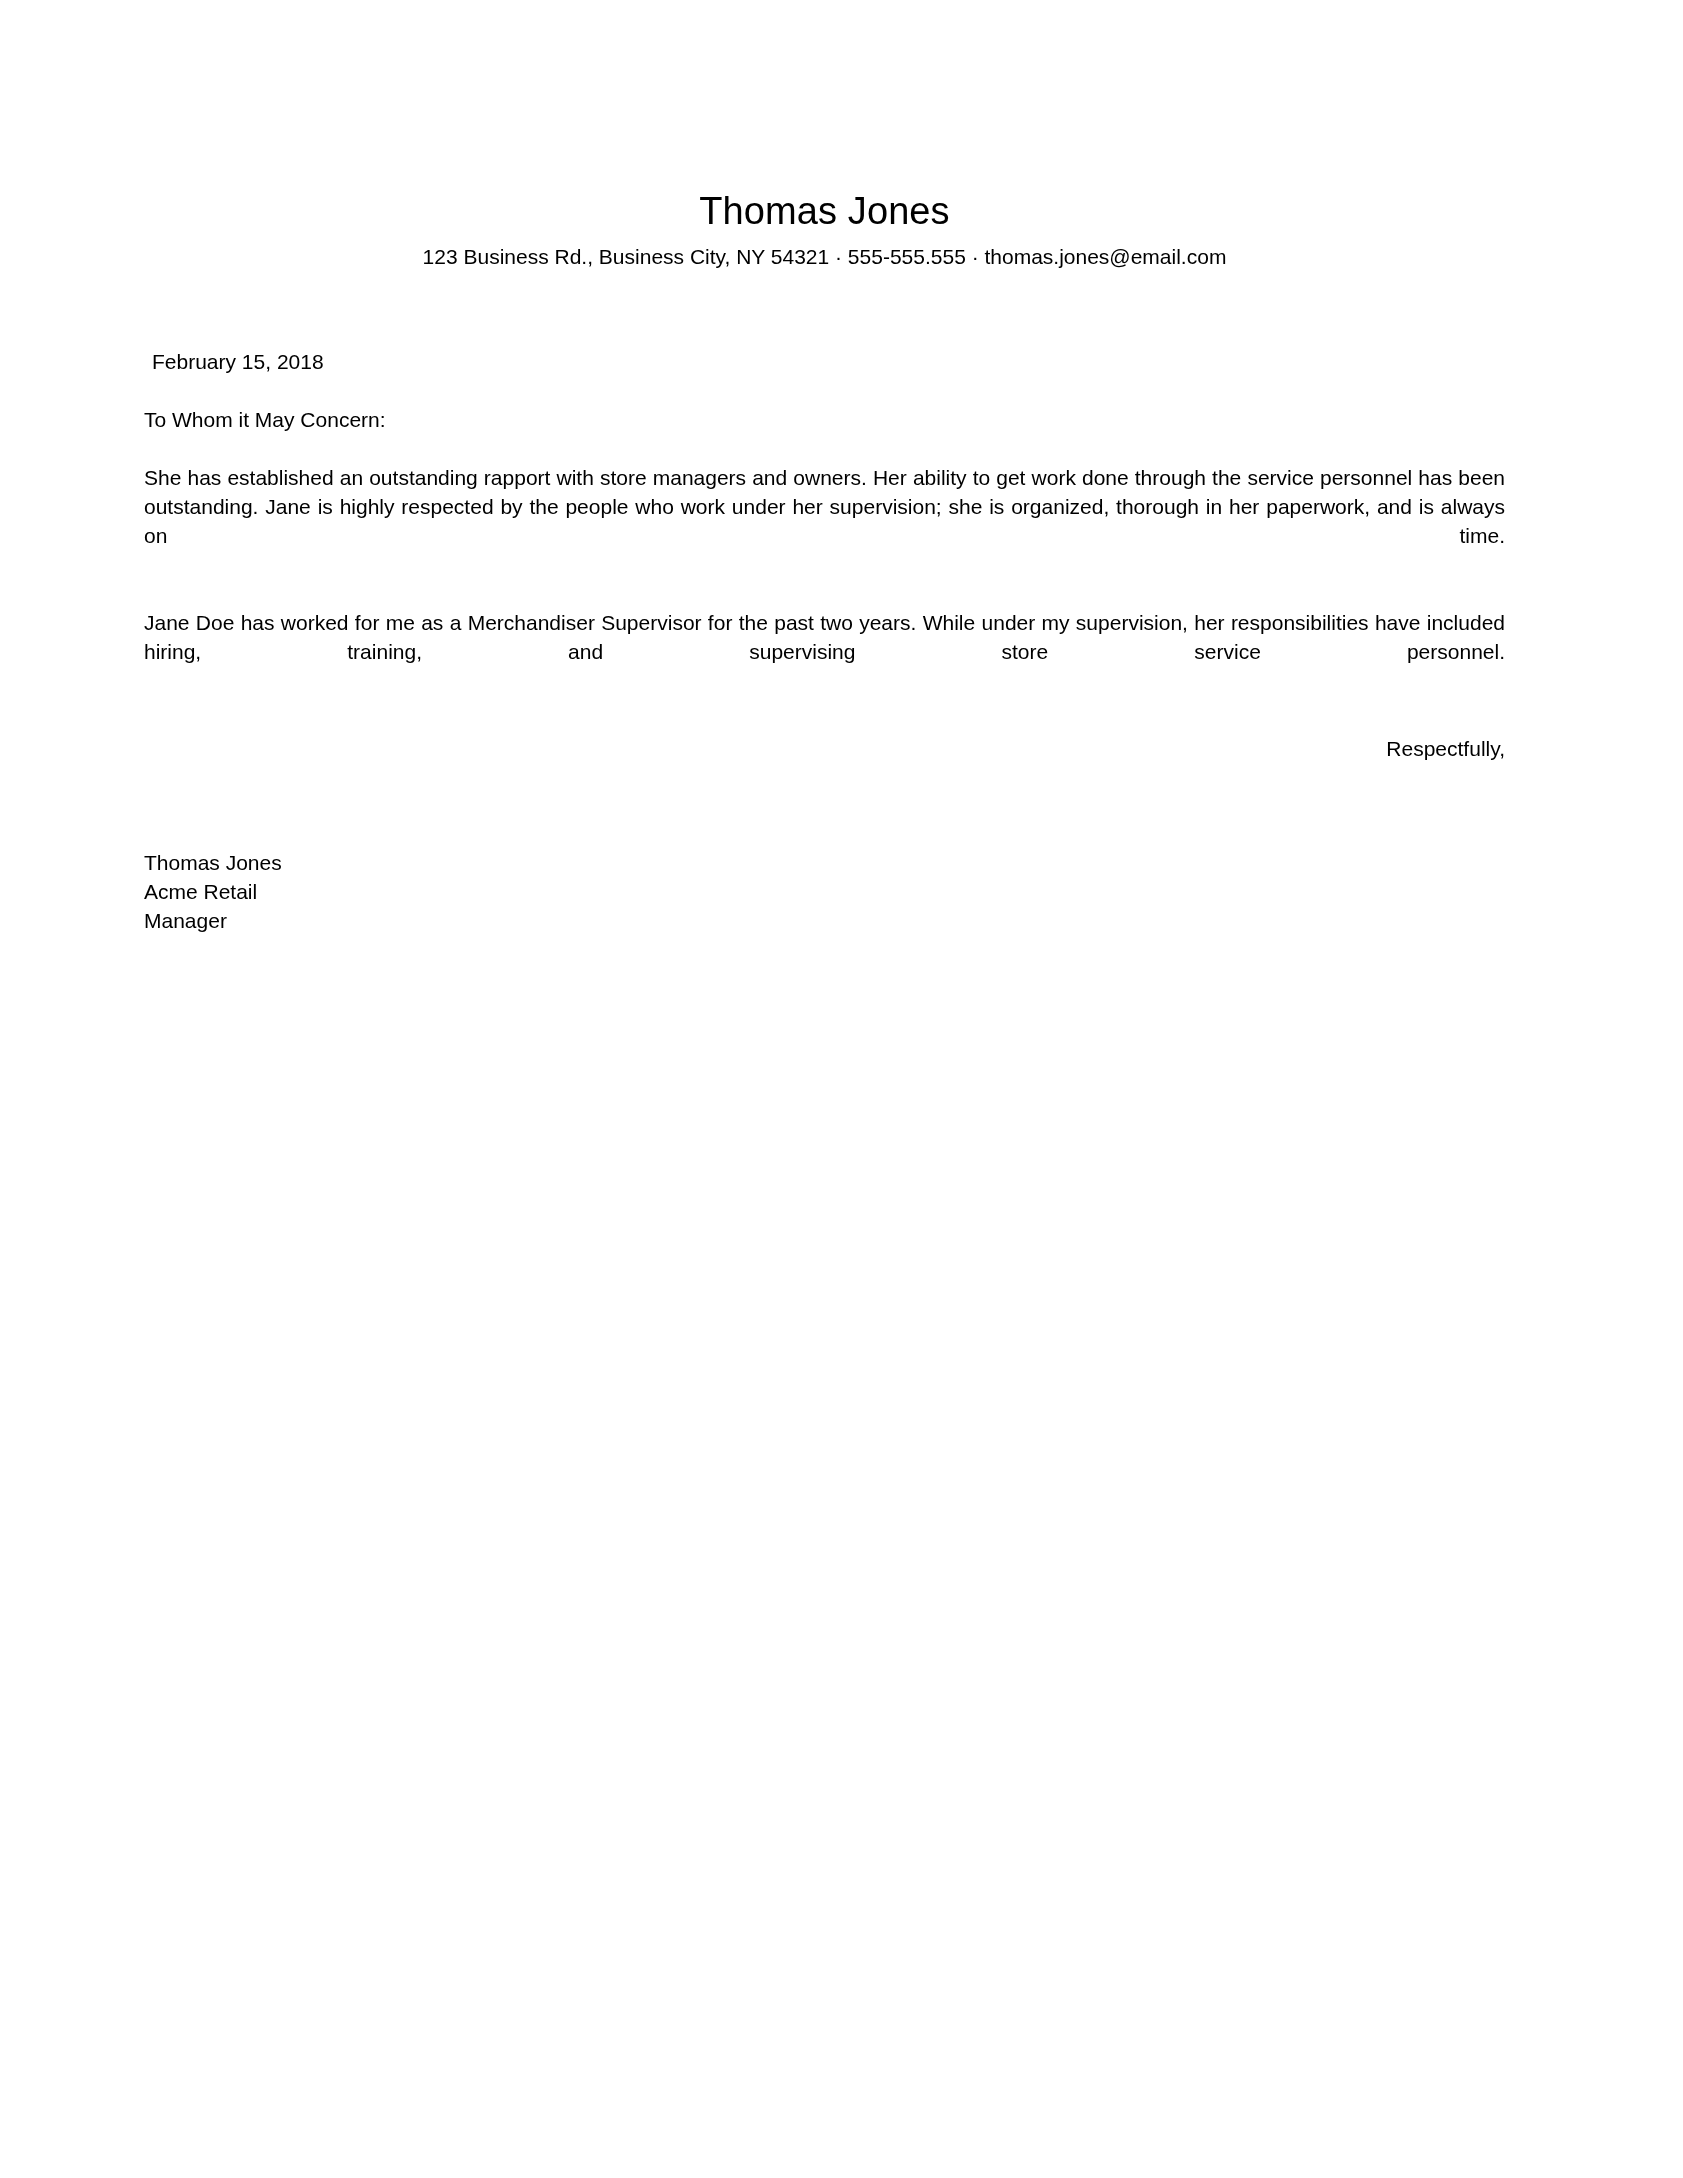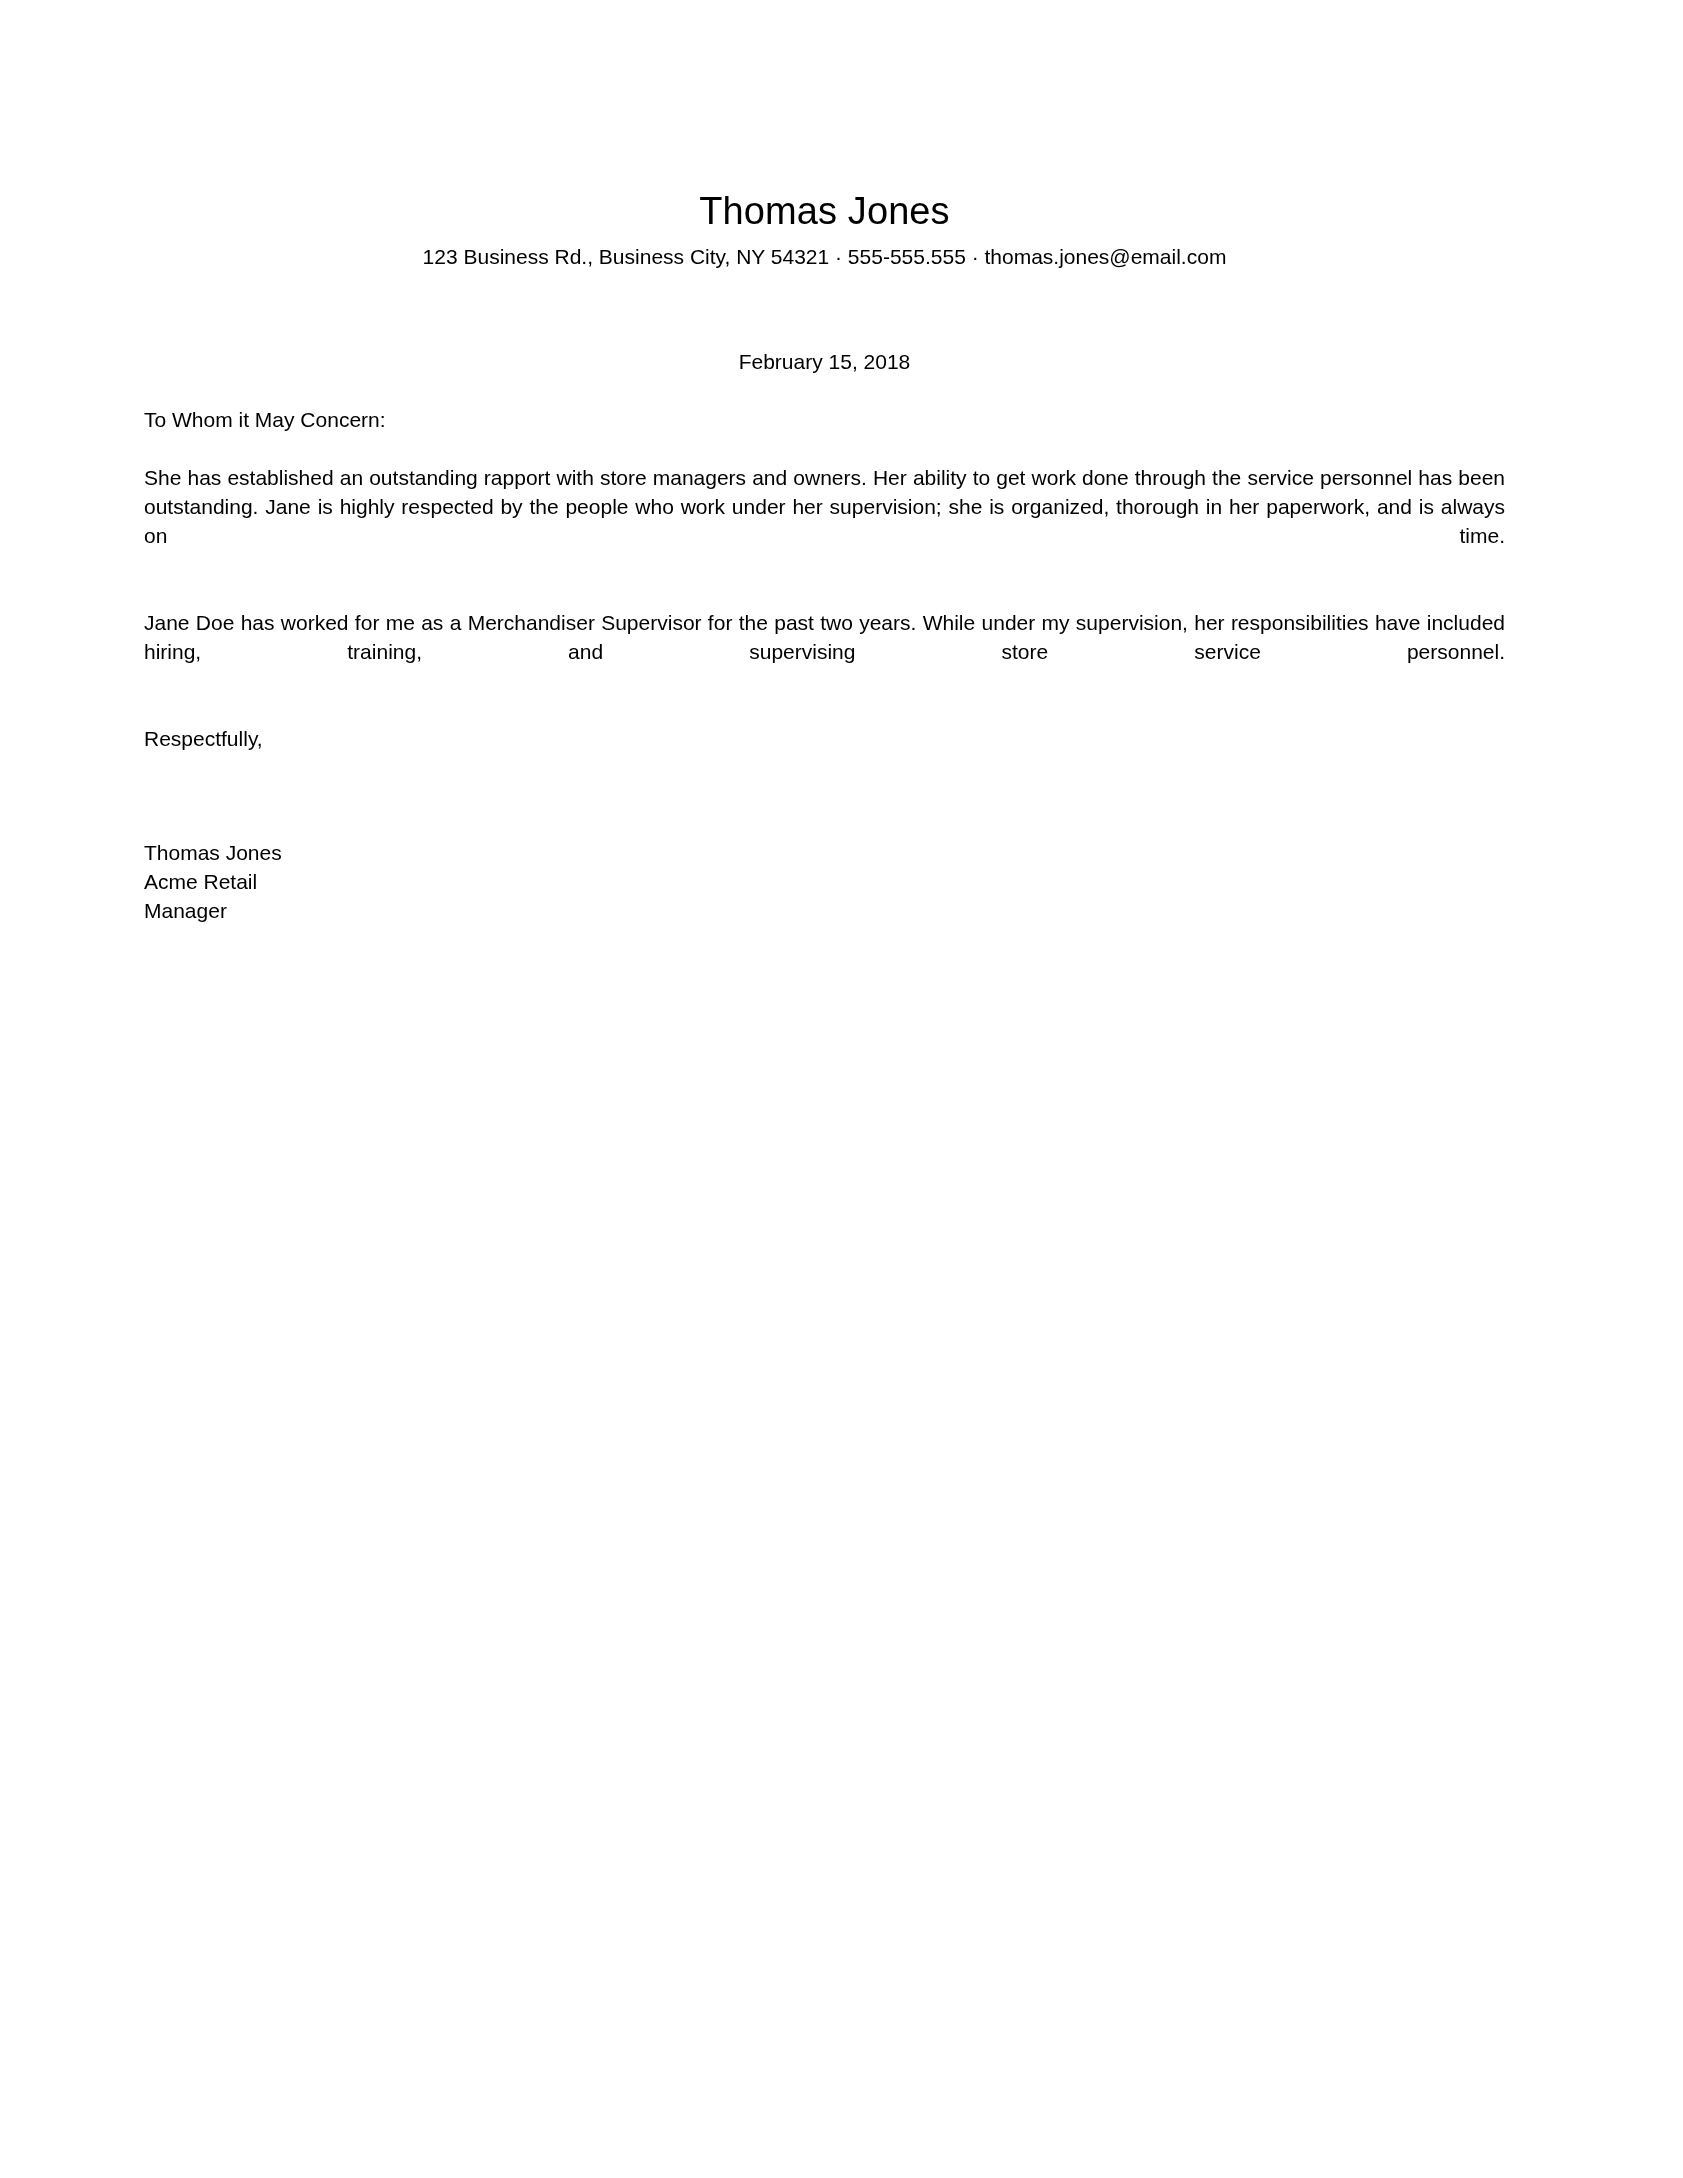--- a/index.html
+++ b/index.html
@@ -58,21 +58,21 @@
   }
 
   
   .letter-body {
     margin-top: 75px;
     font-size: 21px;
     line-height: 29px;
   }
 
   .date-line {
-    text-align: center;
+    text-align: left;
     margin: 8px;
   }
 
   .salutation {
     text-align: left;
     margin: 29px 0 4px 0;
   }
 
   .body-paragraph {
     text-align: justify;
@@ -81,22 +81,22 @@
   }
 
   
   .body-paragraph::after {
     content: "";
     display: inline-block;
     width: 100%;
   }
 
   .closing {
-    text-align: left;
-    margin: 29px 0 0 0;
+    text-align: right;
+    margin: 39px 0 0 0;
   }
 
   
   .signature-space {
     height: 85px;
   }
 
   .signature-block {
     font-size: 21px;
     line-height: 29px;

